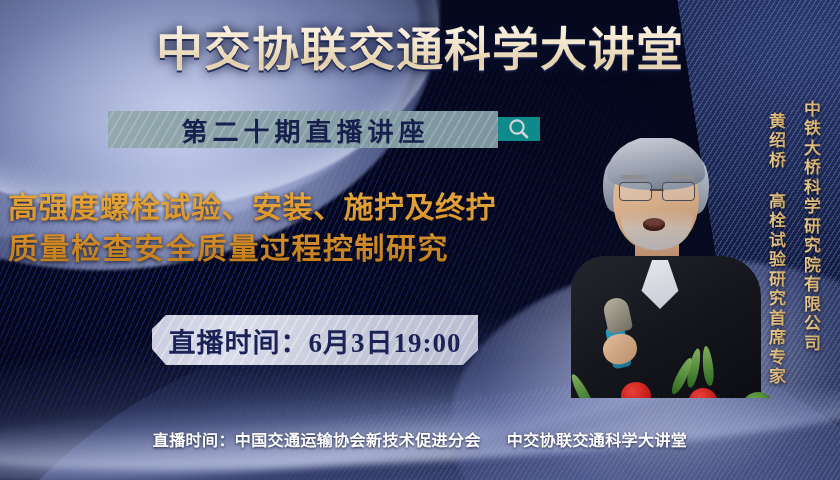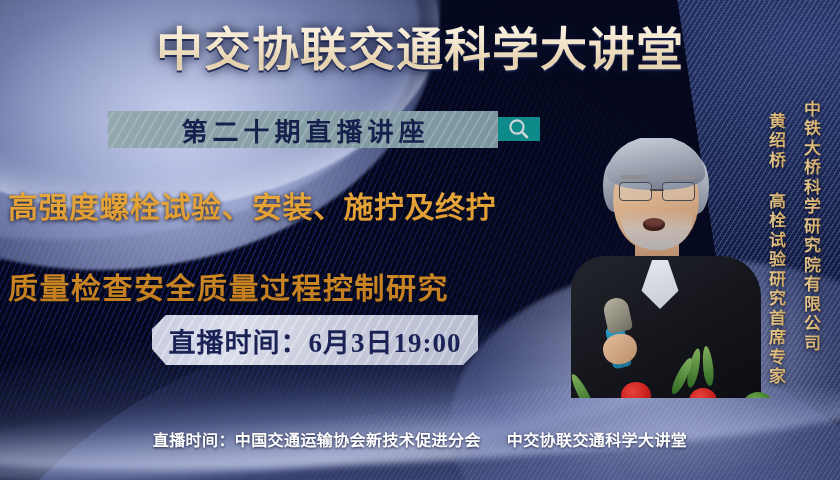--- a/index.html
+++ b/index.html
@@ -428,21 +428,21 @@
     font-weight: bold;
     letter-spacing: 0.5px;
     color: #d4902a;
     background: linear-gradient(180deg, #e8a93c 0%, #d8912b 52%, #bd7a1d 100%);
     -webkit-background-clip: text;
     background-clip: text;
     -webkit-text-fill-color: transparent;
     filter: drop-shadow(0 1px 2px rgba(4,6,22,.9));
     white-space: nowrap;
   }
-  .topic .line2 { letter-spacing: 1.5px; margin-top: 40px; }
+  .topic .line2 { letter-spacing: 1.5px; }
 
   
   .time-pill {
     position: absolute;
     left: 152px;
     top: 315px;
     width: 326px;
     height: 50px;
     display: flex;
     align-items: center;

